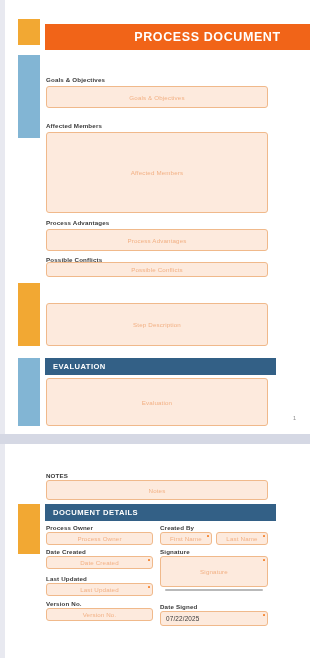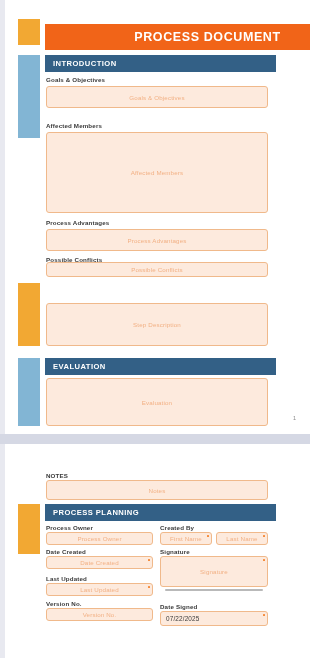--- a/index.html
+++ b/index.html
@@ -142,23 +142,20 @@
 <div id="app">
 
   <div class="page" id="page1">
 
     <div class="accent orange" style="left:13px; top:19px; height:26px;"></div>
     <div class="title-banner" style="top:24px;padding-left:36px;">
       <span class="title-text">PROCESS DOCUMENT</span>
     </div>
 
     <div class="accent blue" style="left:13px; top:55px; height:83px;"></div>
-    <div class="sec-header" style="top:55px;">
-      <span class="sec-text">INTRODUCTION</span>
-    </div>
 
     <div class="f-label" style="left:41px; top:76px;">Goals &amp; Objectives</div>
     <div class="f-box" style="left:41px; top:86px; width:222px; height:22px;">
       <span class="ph">Goals &amp; Objectives</span>
     </div>
 
     <div class="f-label" style="left:41px; top:122px;">Affected Members</div>
     <div class="f-box" style="left:41px; top:132px; width:222px; height:81px;">
       <span class="ph">Affected Members</span>
     </div>
@@ -193,21 +190,21 @@
 
   <div class="page" id="page2">
 
     <div class="f-label" style="left:41px; top:28px;">NOTES</div>
     <div class="f-box" style="left:41px; top:36px; width:222px; height:20px;">
       <span class="ph">Notes</span>
     </div>
 
     <div class="accent orange" style="left:13px; top:60px; height:50px;"></div>
     <div class="sec-header" style="top:60px;">
-      <span class="sec-text">PROCESS PLANNING</span>
+      <span class="sec-text">DOCUMENT DETAILS</span>
     </div>
 
     <div class="f-label" style="left:41px; top:80px;">Process Owner</div>
     <div class="f-box" style="left:41px; top:88px; width:107px; height:13px;">
       <span class="ph">Process Owner</span>
     </div>
 
     <div class="f-label" style="left:155px; top:80px;">Created By</div>
     <div class="f-box" style="left:155px; top:88px; width:52px; height:13px;">
       <span class="ph">First Name</span>

